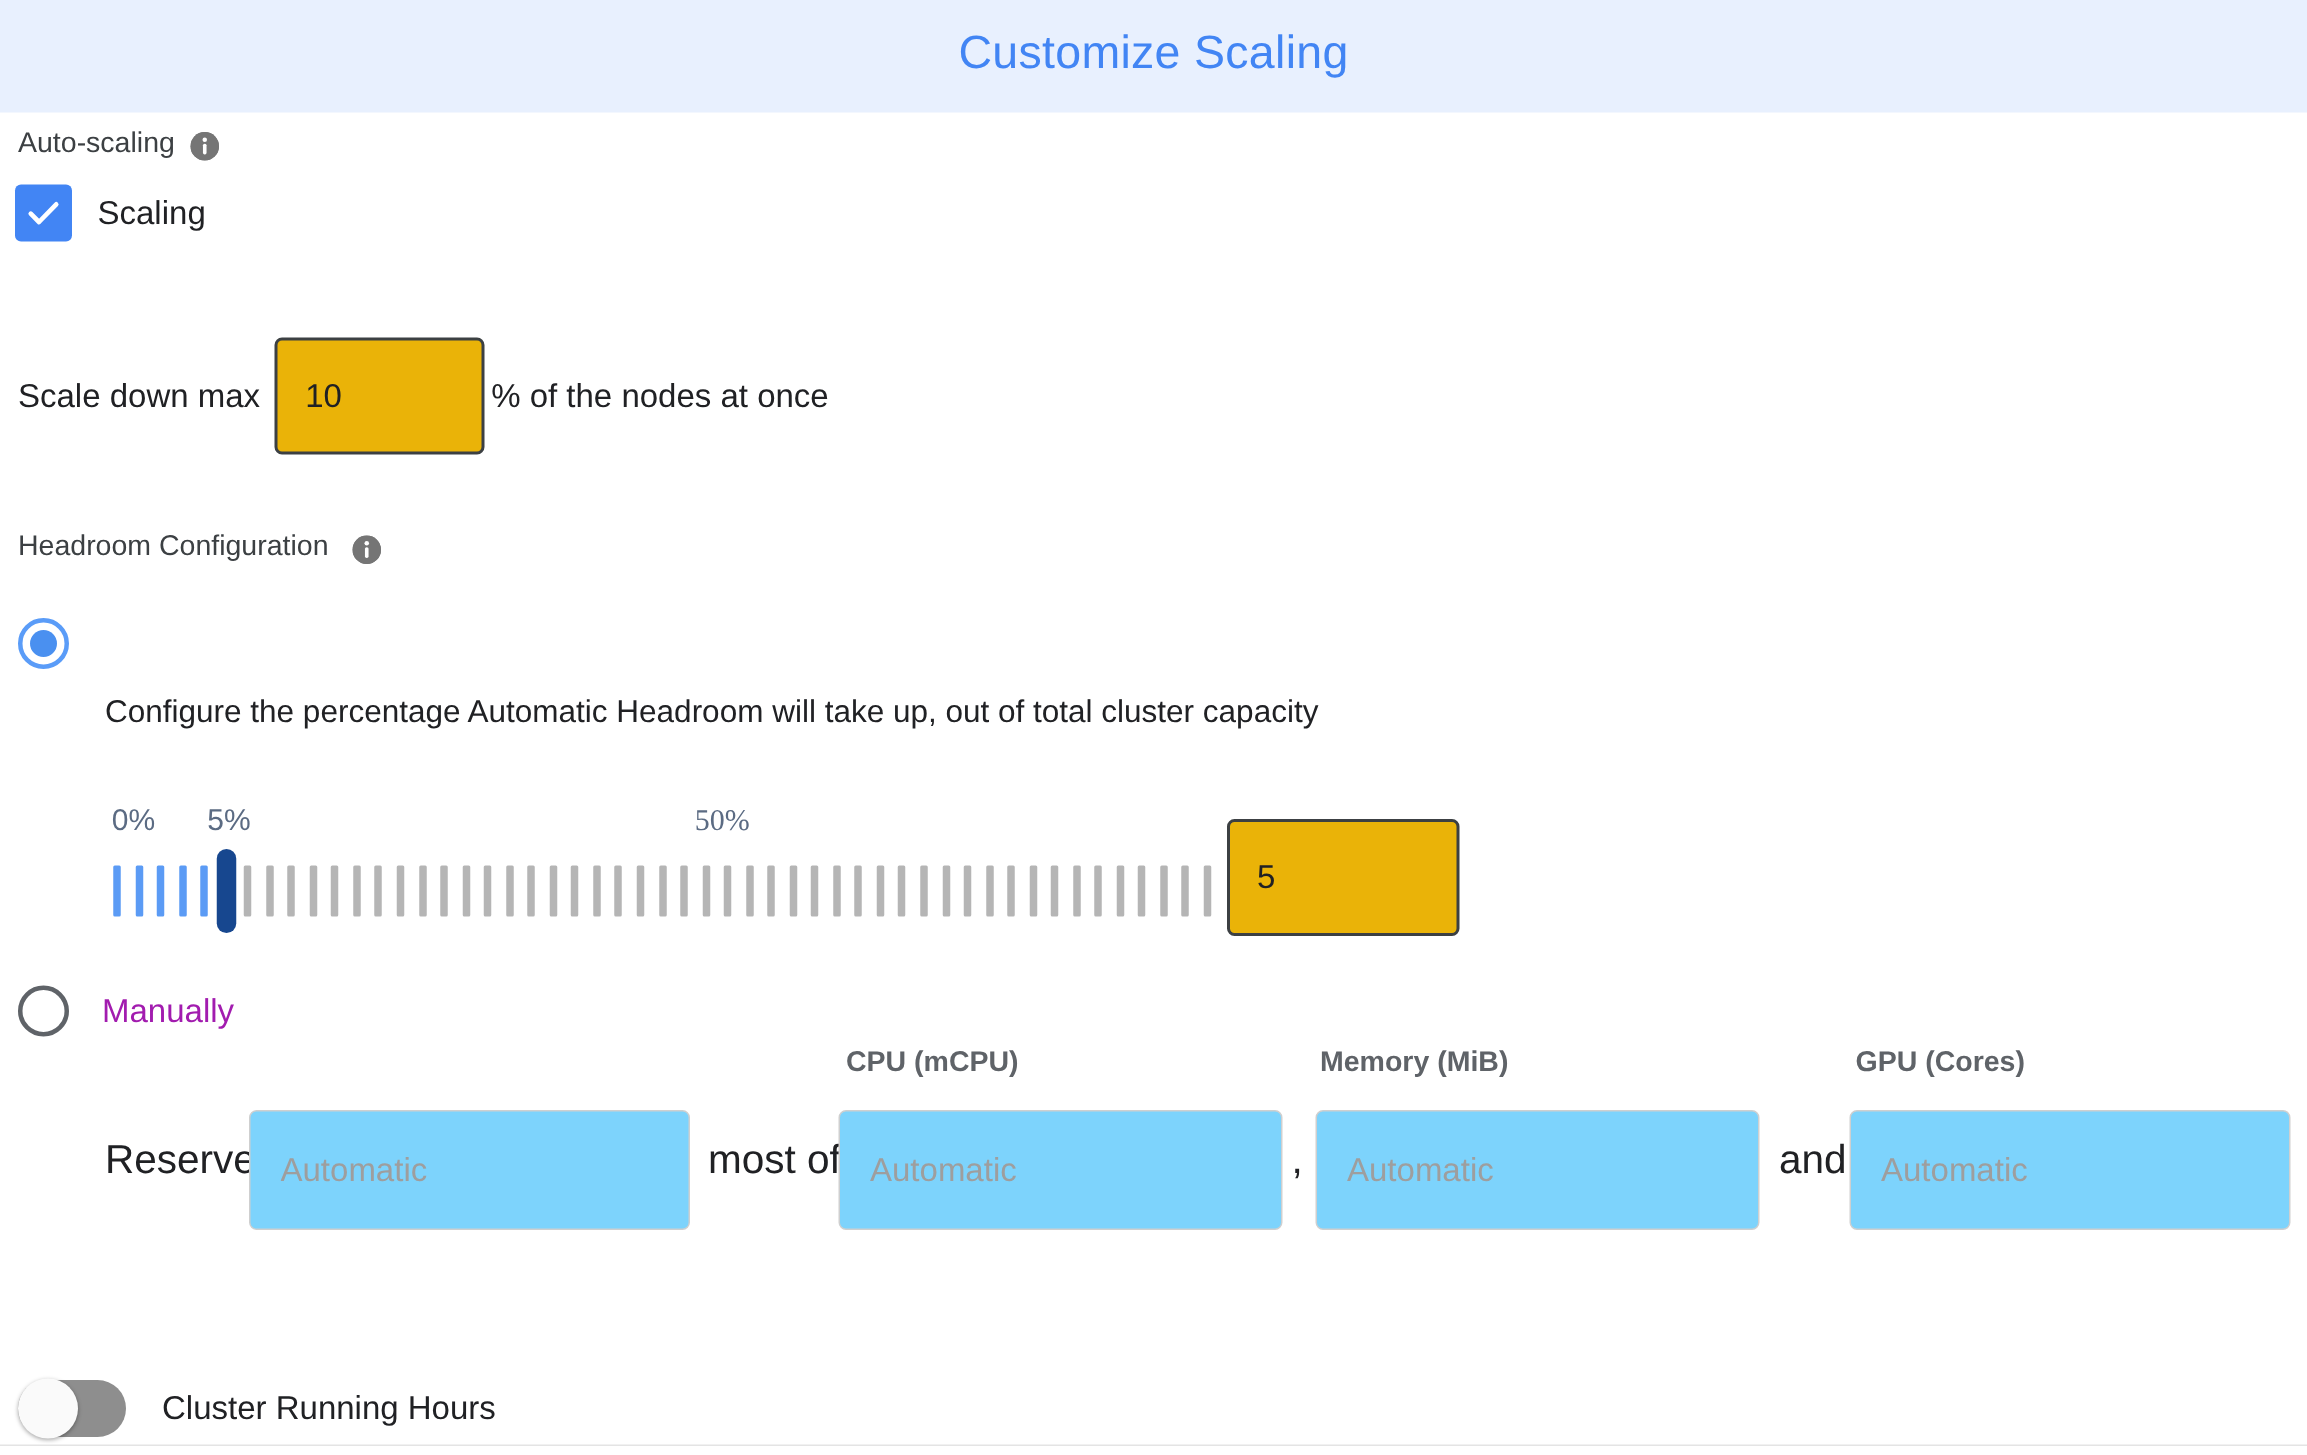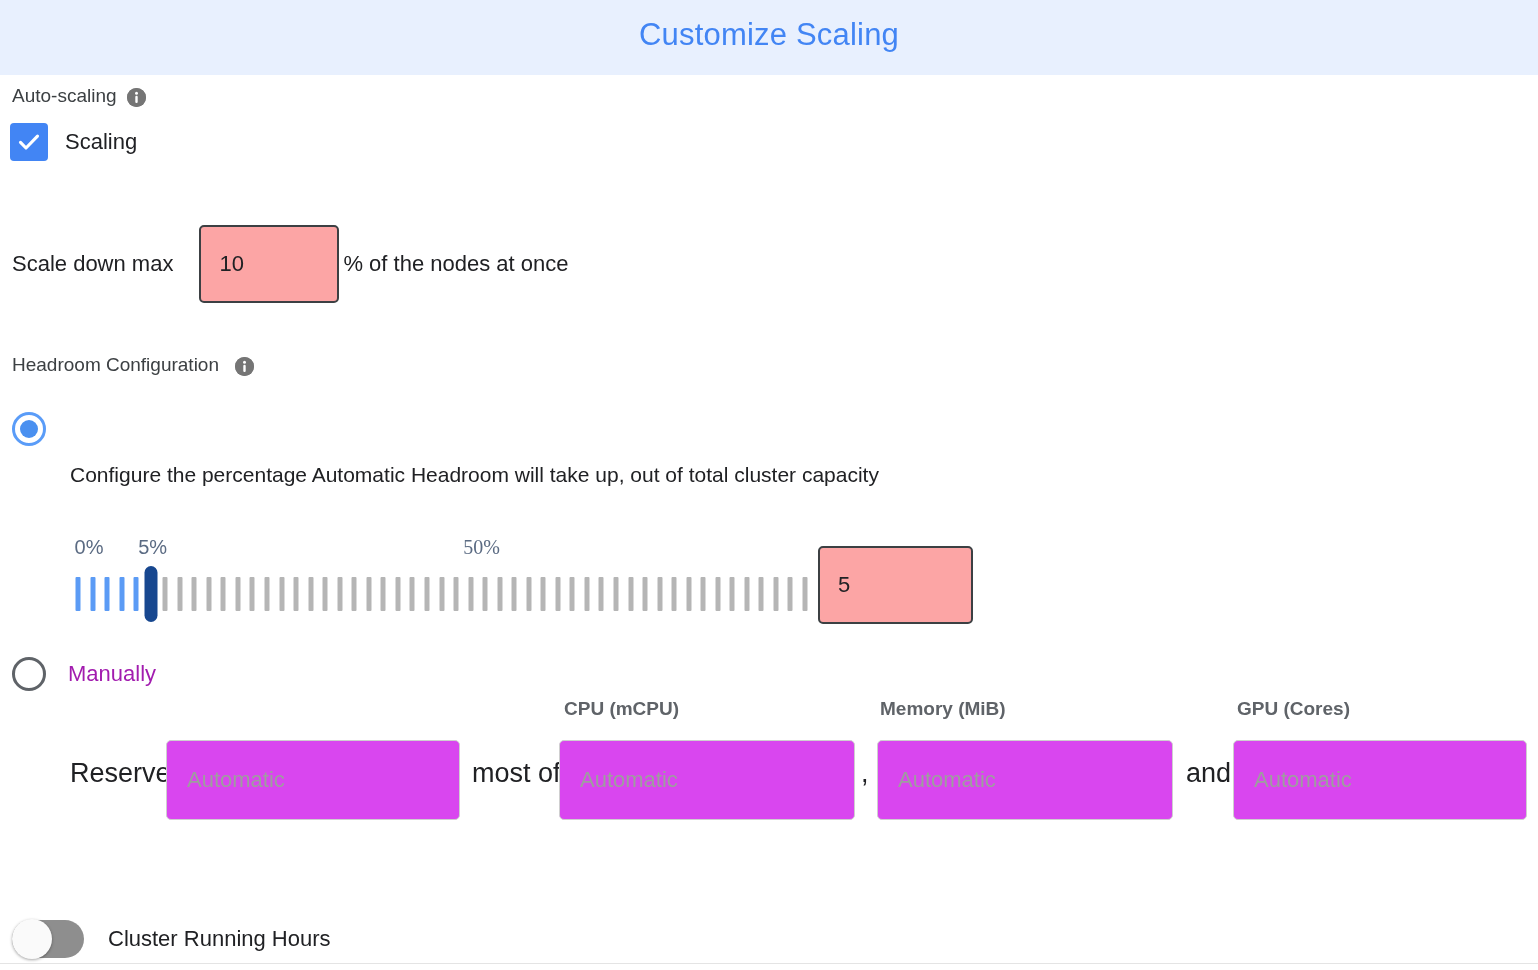--- a/index.html
+++ b/index.html
@@ -97,28 +97,28 @@
   .scaledown-row {
     position: absolute;
     left: 12px;
     top: 225px;
     display: flex;
     align-items: center;
   }
   .scaledown-label {
     font-size: 22px;
     color: #202124;
-    margin-right: 26px;
+    margin-right: 10px;
   }
   .num-box {
     width: 140px;
     height: 78px;
     border: 2px solid #3c4043;
     border-radius: 5px;
-    background: #fca5a5;
+    background: #eab308;
     font-family: "Liberation Sans", sans-serif;
     font-size: 22px;
     color: #202124;
     padding: 0 18px;
     outline: none;
   }
   .scaledown-suffix {
     font-size: 22px;
     color: #202124;
     margin-left: 4px;
@@ -263,21 +263,21 @@
   .reserve-text {
     position: absolute;
     font-size: 27px;
     color: #202124;
     top: 18px;
   }
   .field {
     position: absolute;
     top: 0;
     height: 80px;
-    background: #d946ef;
+    background: #7dd3fc;
     border: 1px solid #cfcfcf;
     border-radius: 5px;
     font-family: "Liberation Sans", sans-serif;
     font-size: 22px;
     color: #202124;
     padding: 0 20px;
     outline: none;
   }
   .field::placeholder { color: #9e9e9e; opacity: 1; }
 

